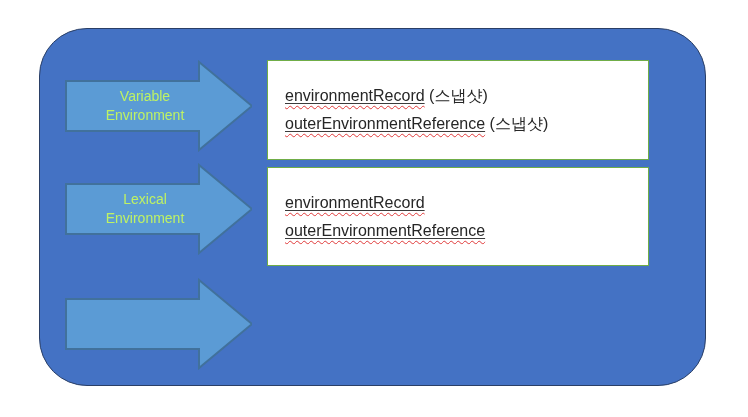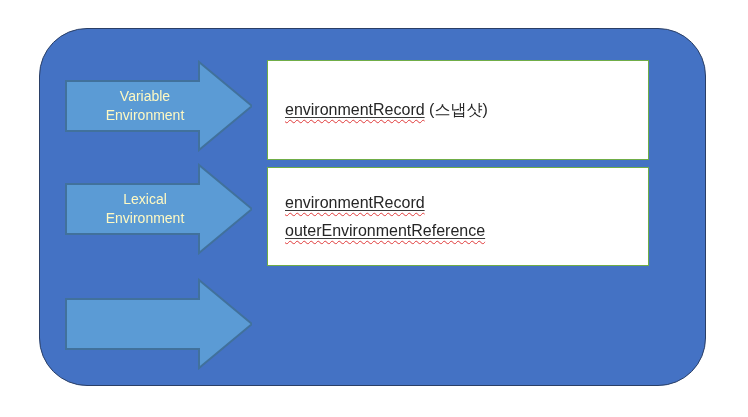--- a/index.html
+++ b/index.html
@@ -40,21 +40,21 @@
   .arrow-label {
     position: absolute;
     left: 2px;
     top: 2px;
     width: 158px;
     height: 88px;
     display: flex;
     flex-direction: column;
     align-items: center;
     justify-content: center;
-    color: #fef9c3;
+    color: #bef264;
     font-size: 14px;
     line-height: 19px;
     text-align: center;
   }
   .arrow-1 { top: 31px; }
   .arrow-2 { top: 134px; }
   .arrow-3 { top: 249px; }
   .content-box {
     position: absolute;
     left: 227px;
@@ -120,20 +120,23 @@
     <div class="arrow arrow-3">
       <svg viewBox="-2 -2 188 92" width="188" height="92">
         <polygon points="0,19 133,19 133,0 186,44 133,88 133,69 0,69" fill="#5B9BD5" stroke="#41719C" stroke-width="2"></polygon>
       </svg>
     </div>
 
     <div class="content-box content-box-1">
       <div class="box-line">
         <span class="term-underline"><span class="term-squiggle">environmentRecord</span></span><span class="suffix"> (스냅샷)</span>
       </div>
+      <div class="box-line">
+        <span class="term-underline"><span class="term-squiggle">outerEnvironmentReference</span></span><span class="suffix"> (스냅샷)</span>
+      </div>
     </div>
 
     <div class="content-box content-box-2">
       <div class="box-line">
         <span class="term-underline"><span class="term-squiggle">environmentRecord</span></span><span class="suffix"></span>
       </div>
       <div class="box-line">
         <span class="term-underline"><span class="term-squiggle">outerEnvironmentReference</span></span><span class="suffix"></span>
       </div>
     </div>

